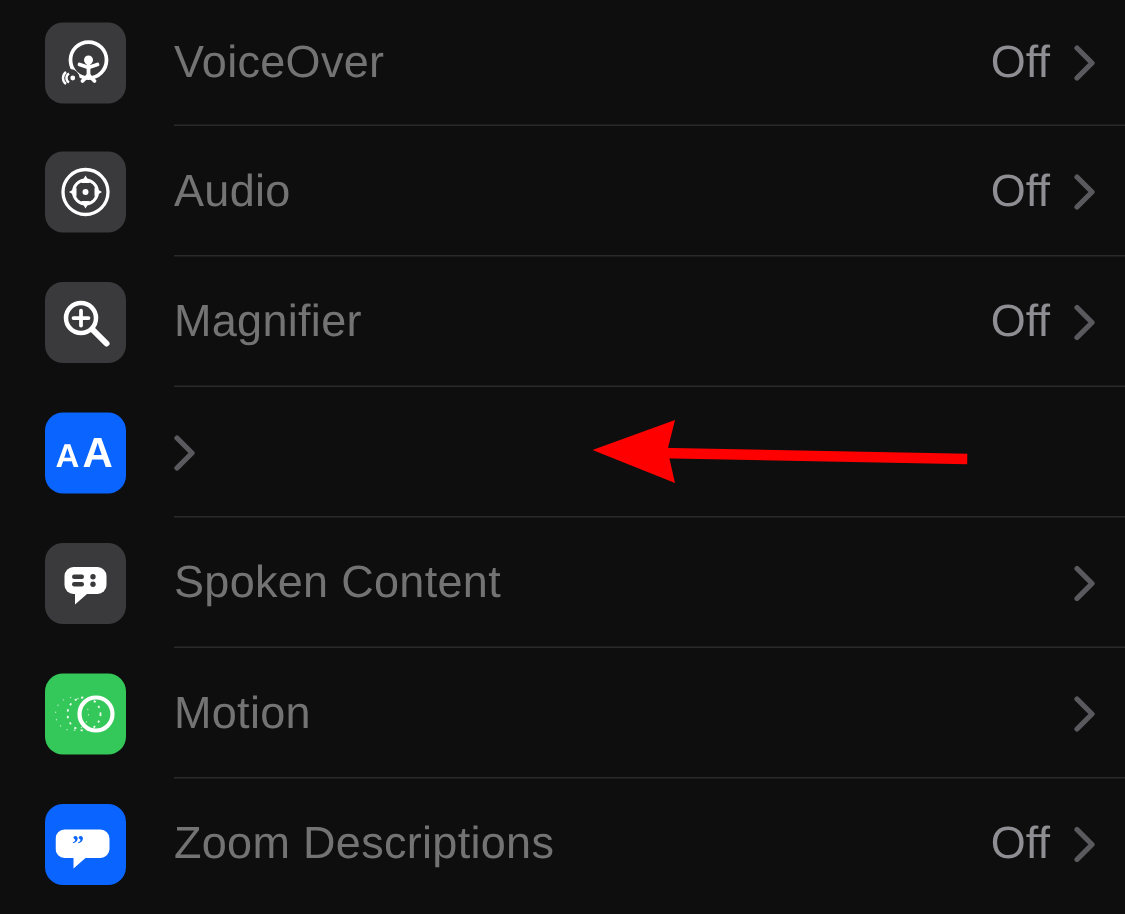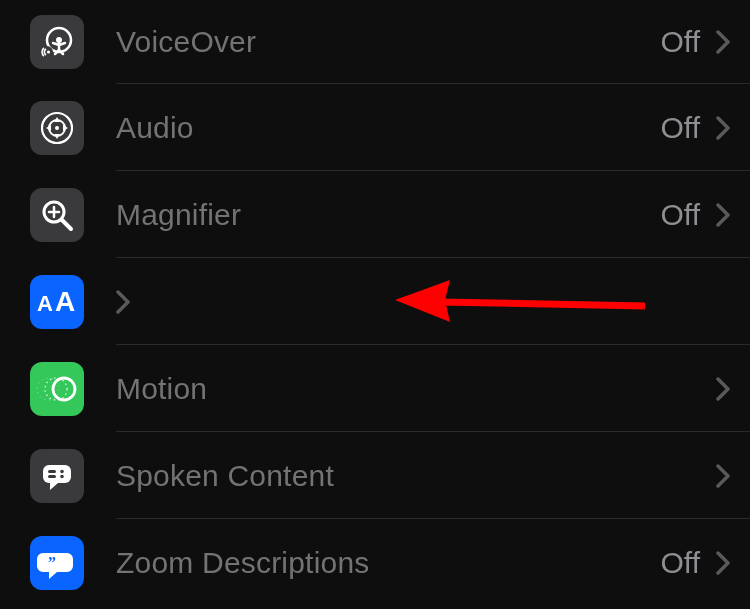--- a/index.html
+++ b/index.html
@@ -143,38 +143,20 @@
     </span>
 
     <svg class="arrow-annotation" style="left:395px; top:18px;" width="250" height="56" viewBox="0 0 250 56">
       <line x1="250" y1="30" x2="45" y2="26" stroke="#ff0000" stroke-width="7"></line>
       <polygon points="0,24 55,4 50,24 55,46" fill="#ff0000"></polygon>
     </svg>
     <div class="divider"></div>
   </div>
 
   <div class="row">
-    <div class="icon-box" style="background:#34c759">
-      <svg width="42" height="34" viewBox="0 0 42 34">
-        <circle cx="28" cy="17" r="11" fill="none" stroke="#fff" stroke-width="2.8"></circle>
-        <circle cx="20" cy="17" r="11" fill="none" stroke="#fff" stroke-width="1.2" stroke-dasharray="1.5 3" opacity="0.9"></circle>
-        <circle cx="12" cy="17" r="11" fill="none" stroke="#fff" stroke-width="0.8" stroke-dasharray="1 4" opacity="0.6"></circle>
-      </svg>
-    </div>
-    <span class="label">Motion</span>
-
-    <span class="chevron">
-      <svg width="14" height="24" viewBox="0 0 14 24">
-          <polyline points="2,2 12,12 2,22" fill="none" stroke="#5a5a5e" stroke-width="3.5" stroke-linecap="round" stroke-linejoin="round"></polyline>
-        </svg>
-    </span>
-    <div class="divider"></div>
-  </div>
-
-  <div class="row">
     <div class="icon-box" style="background:#3a3a3c">
       <svg width="38" height="34" viewBox="0 0 38 34">
         <rect x="5" y="6" width="28" height="18" rx="6" fill="#fff"></rect>
         <path d="M12 24 L12 31 L20 24 Z" fill="#fff"></path>
         <rect x="10" y="11" width="8" height="3" rx="1.5" fill="#3a3a3c"></rect>
         <rect x="10" y="16" width="8" height="3" rx="1.5" fill="#3a3a3c"></rect>
         <circle cx="24" cy="12.5" r="1.8" fill="#3a3a3c"></circle>
         <circle cx="24" cy="17.5" r="1.8" fill="#3a3a3c"></circle>
       </svg>
     </div>
@@ -182,20 +164,38 @@
 
     <span class="chevron">
       <svg width="14" height="24" viewBox="0 0 14 24">
           <polyline points="2,2 12,12 2,22" fill="none" stroke="#5a5a5e" stroke-width="3.5" stroke-linecap="round" stroke-linejoin="round"></polyline>
         </svg>
     </span>
     <div class="divider"></div>
   </div>
 
   <div class="row">
+    <div class="icon-box" style="background:#34c759">
+      <svg width="42" height="34" viewBox="0 0 42 34">
+        <circle cx="28" cy="17" r="11" fill="none" stroke="#fff" stroke-width="2.8"></circle>
+        <circle cx="20" cy="17" r="11" fill="none" stroke="#fff" stroke-width="1.2" stroke-dasharray="1.5 3" opacity="0.9"></circle>
+        <circle cx="12" cy="17" r="11" fill="none" stroke="#fff" stroke-width="0.8" stroke-dasharray="1 4" opacity="0.6"></circle>
+      </svg>
+    </div>
+    <span class="label">Motion</span>
+
+    <span class="chevron">
+      <svg width="14" height="24" viewBox="0 0 14 24">
+          <polyline points="2,2 12,12 2,22" fill="none" stroke="#5a5a5e" stroke-width="3.5" stroke-linecap="round" stroke-linejoin="round"></polyline>
+        </svg>
+    </span>
+    <div class="divider"></div>
+  </div>
+
+  <div class="row">
     <div class="icon-box" style="background:#0a64ff">
       <svg width="40" height="34" viewBox="0 0 40 34">
         <path d="M6 7 h24 a6 6 0 0 1 6 6 v7 a6 6 0 0 1 -6 6 h-10 l-8 7 v-7 h-6 a6 6 0 0 1 -6 -6 v-7 a6 6 0 0 1 6 -6 z" fill="#fff"></path>
         <text x="11" y="22" font-family="Georgia,serif" font-size="16" font-weight="700" fill="#0a64ff">”</text>
       </svg>
     </div>
     <span class="label">Zoom Descriptions</span>
     <span class="status">Off</span>
     <span class="chevron">
       <svg width="14" height="24" viewBox="0 0 14 24">

